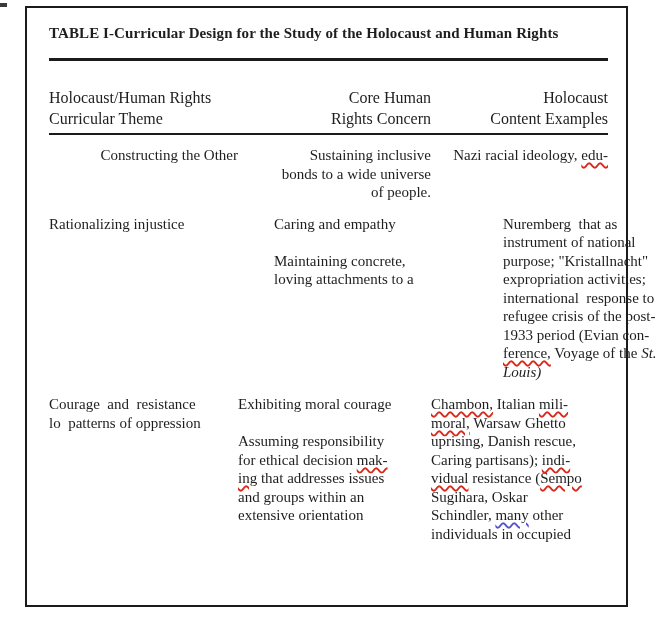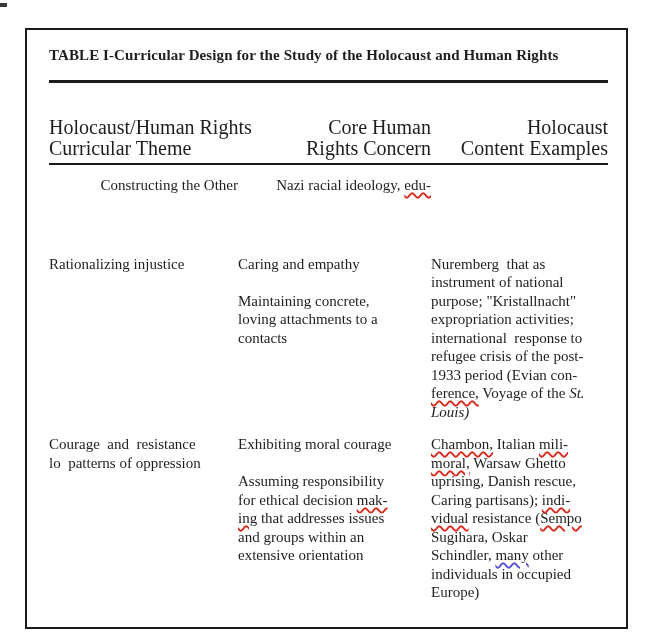--- a/index.html
+++ b/index.html
@@ -13,53 +13,53 @@
     overflow: hidden;
   }
   .speck {
     position: absolute;
     left: 0; top: 3px;
     width: 7px; height: 4px;
     background: #3a3a3a;
   }
   .tbox {
     position: absolute;
-    left: 25px; top: 28px;
+    left: 25px; top: 6px;
     width: 603px; height: 601px;
     box-sizing: border-box;
     border: 2.5px solid #1b1b1b;
     padding: 0 18px 16px 22px;
     background: #ffffff;
   }
   .title {
     margin-top: 15px;
     font-size: 15px;
     font-weight: bold;
     line-height: 20px;
     white-space: pre;
     letter-spacing: 0.1px;
   }
   .rule { background: #1b1b1b; }
   .rule-thick { height: 3px; margin-top: 15px; }
   .rule-thin  { height: 2px; margin-top: 4px; }
   .hrow {
     display: grid;
     grid-template-columns: 189px 193px 1fr;
-    margin-top: 34px;
-    font-size: 20px;
+    margin-top: 26px;
+    font-size: 16px;
     line-height: 21px;
   }
   .trow {
     display: grid;
     grid-template-columns: 189px 193px 1fr;
     font-size: 15px;
     line-height: 18.5px;
   }
   .trow-1 { margin-top: 11px; text-align: right; }
-  .trow-2 { margin-top: 15px; }
+  .trow-2 { margin-top: 5px; gap: 36px; }
   .trow-3 { margin-top: 14px; }
   .cell { overflow: visible; }
   .center { text-align: right; }
   .line { white-space: pre; min-height: 1em; }
   .sp {
     text-decoration-line: underline;
     text-decoration-style: wavy;
     text-decoration-color: var(--misspell, #d9291c);
     text-decoration-thickness: 1.5px;
     text-underline-offset: 2px;
@@ -101,37 +101,41 @@
         </div>
     </div>
 
     <div class="rule rule-thin"></div>
 
     <div class="trow trow-1">
       <div class="cell">
           <div class="line"><span>Constructing the Other</span></div>
         </div>
       <div class="cell">
+          <div class="line"><span>Sustaining inclusive</span></div>
+          <div class="line"><span>bonds to a wide universe</span></div>
+          <div class="line"><span>of people.</span></div>
+        </div>
+      <div class="cell">
           <div class="line"><span>Nazi racial ideology, </span><span class="sp">edu-</span></div>
           <div class="line"><span></span></div>
           <div class="line"><span></span></div>
           <div class="line"><span></span></div>
         </div>
     </div>
 
     <div class="trow trow-2">
       <div class="cell">
           <div class="line"><span>Rationalizing injustice</span></div>
         </div>
       <div class="cell">
           <div class="line"><span>Caring and empathy</span></div>
           <div class="line">&nbsp;</div>
           <div class="line"><span>Maintaining concrete,</span></div>
           <div class="line"><span>loving attachments to a</span></div>
-          <div class="line"><span>contacts</span></div>
         </div>
       <div class="cell">
           <div class="line"><span>Nuremberg  that as</span></div>
           <div class="line"><span>instrument of national</span></div>
           <div class="line"><span>purpose; "Kristallnacht"</span></div>
           <div class="line"><span>expropriation activities;</span></div>
           <div class="line"><span>international  response to</span></div>
           <div class="line"><span>refugee crisis of the post-</span></div>
           <div class="line"><span>1933 period (Evian con-</span></div>
           <div class="line"><span class="sp">ference,</span><span> Voyage of the </span><span class="it">St.</span></div>
@@ -155,18 +159,17 @@
         </div>
       <div class="cell">
           <div class="line"><span class="sp">Chambon,</span><span> Italian </span><span class="sp">mili-</span></div>
           <div class="line"><span class="sp">moral,</span><span> Warsaw Ghetto</span></div>
           <div class="line"><span>uprising, Danish rescue,</span></div>
           <div class="line"><span>Caring partisans); </span><span class="sp">indi-</span></div>
           <div class="line"><span class="sp">vidual</span><span> resistance (</span><span class="sp">Sempo</span></div>
           <div class="line"><span>Sugihara, Oskar</span></div>
           <div class="line"><span>Schindler, </span><span class="gr">many</span><span> other</span></div>
           <div class="line"><span>individuals in occupied</span></div>
-          <div class="line"><span>Europe)</span></div>
         </div>
     </div>
 
   </div>
 </div>
 
 </body></html>

